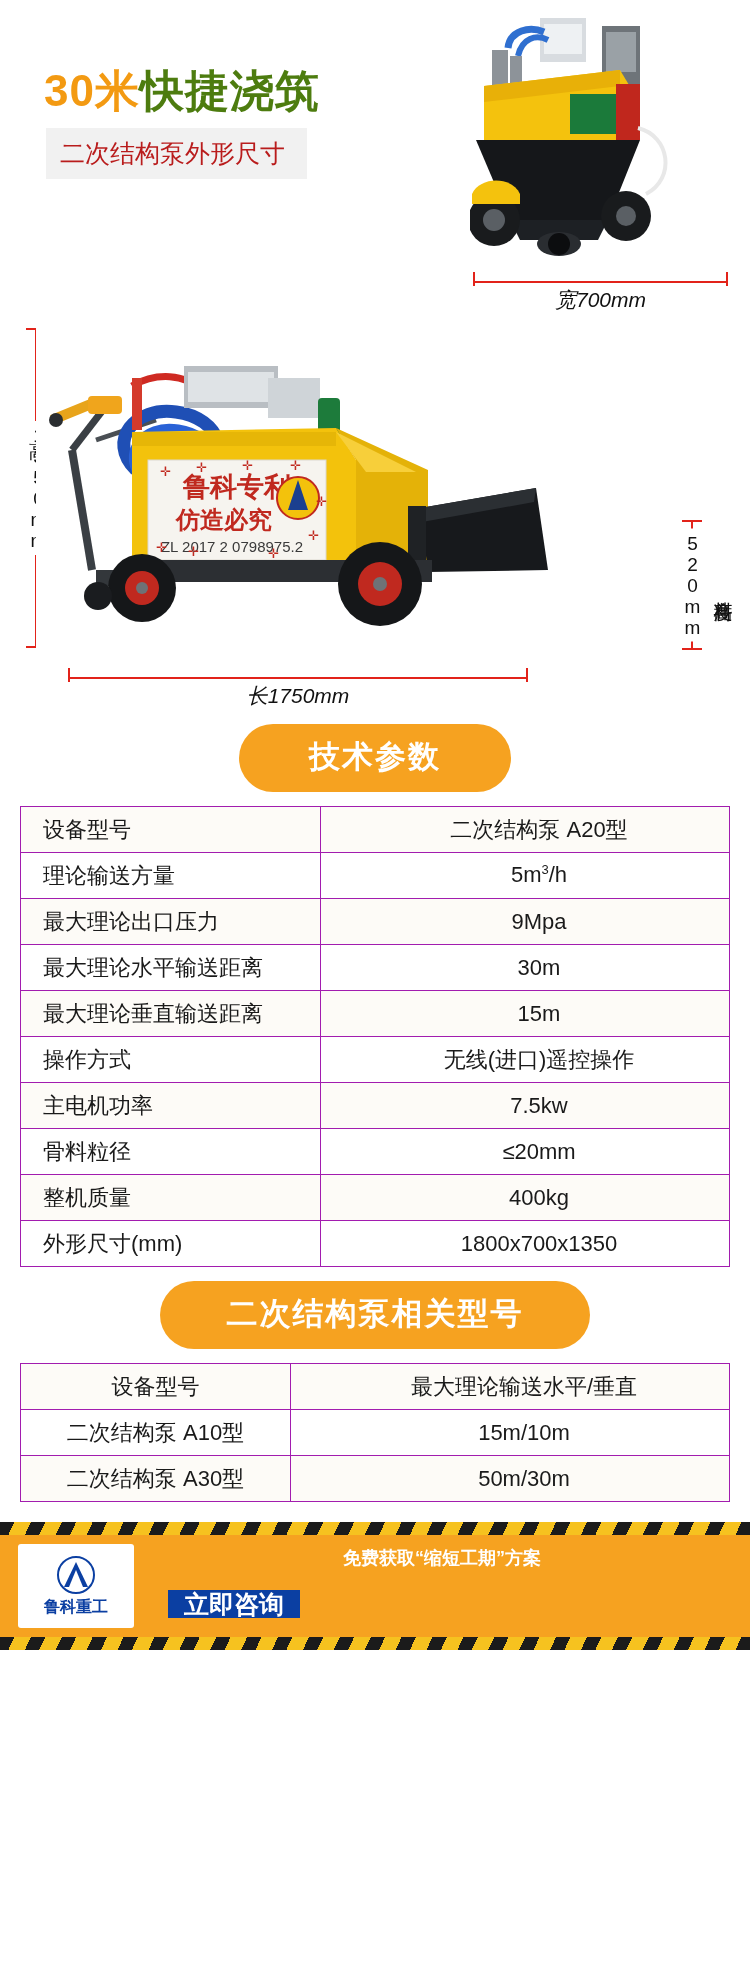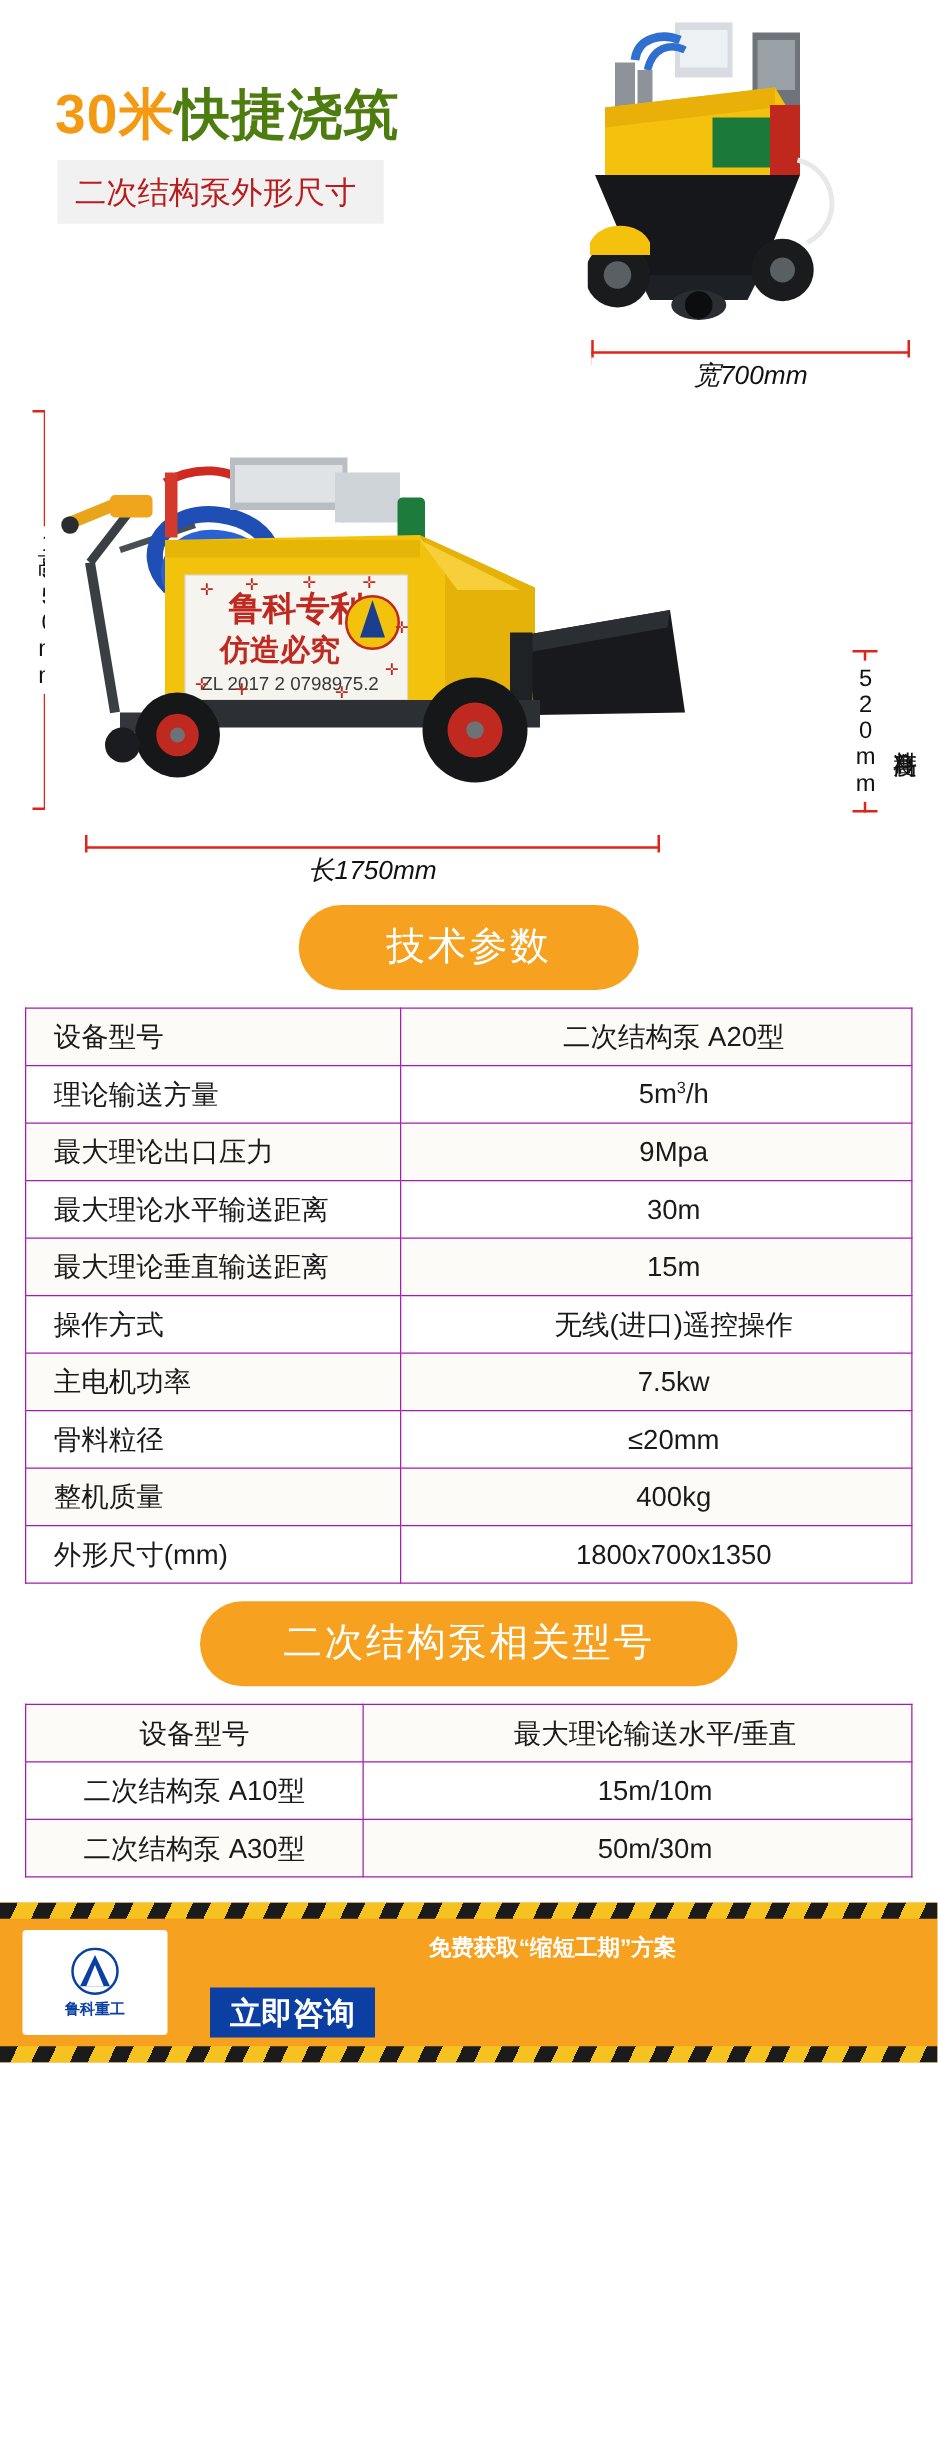--- a/index.html
+++ b/index.html
@@ -81,21 +81,21 @@
   .len-dim {
     position: absolute; left: 68px; top: 348px; width: 460px; height: 40px;
   }
 
   
   .pill {
     margin: 14px auto 0;
     background: #f6a220;
     color: #fff;
     font-size: 31px;
-    font-weight: normal;
+    font-weight: bold;
     text-align: center;
     border-radius: 34px;
     padding: 12px 0 14px;
     letter-spacing: 2px;
   }
   .pill.w1 { width: 272px; }
   .pill.w2 { width: 430px; }
 
   
   table.spec {
@@ -136,28 +136,28 @@
     width: 116px; height: 84px;
     background: #fff;
     border-radius: 3px;
     display: flex; flex-direction: column; align-items: center; justify-content: center;
   }
   .logo-mark {
     width: 48px; height: 40px;
     display: flex; align-items: center; justify-content: center;
   }
   .logo-mark svg { display: block; }
-  .logo-text { font-size: 12px; color: #0b3fa2; font-weight: bold; margin-top: 2px; }
+  .logo-text { font-size: 16px; color: #0b3fa2; font-weight: bold; margin-top: 2px; }
   .foot-line1 {
     position: absolute; left: 152px; top: 24px; width: 580px;
     text-align: center; color: #fff; font-size: 18px; font-weight: bold;
   }
   .foot-row2 {
     position: absolute; left: 168px; top: 68px;
-    display: flex; align-items: stretch; height: 40px;
+    display: flex; align-items: stretch; height: 28px;
   }
   .consult {
     background: #0b3fa2; color: #fff; font-size: 25px; font-weight: bold;
     padding: 6px 16px; display: flex; align-items: center;
   }
   .phone {
     background: #fff; color: #0b3fa2; font-size: 28px; font-weight: bold;
     padding: 4px 18px; display: flex; align-items: center; letter-spacing: 1px;
   }
 </style>

